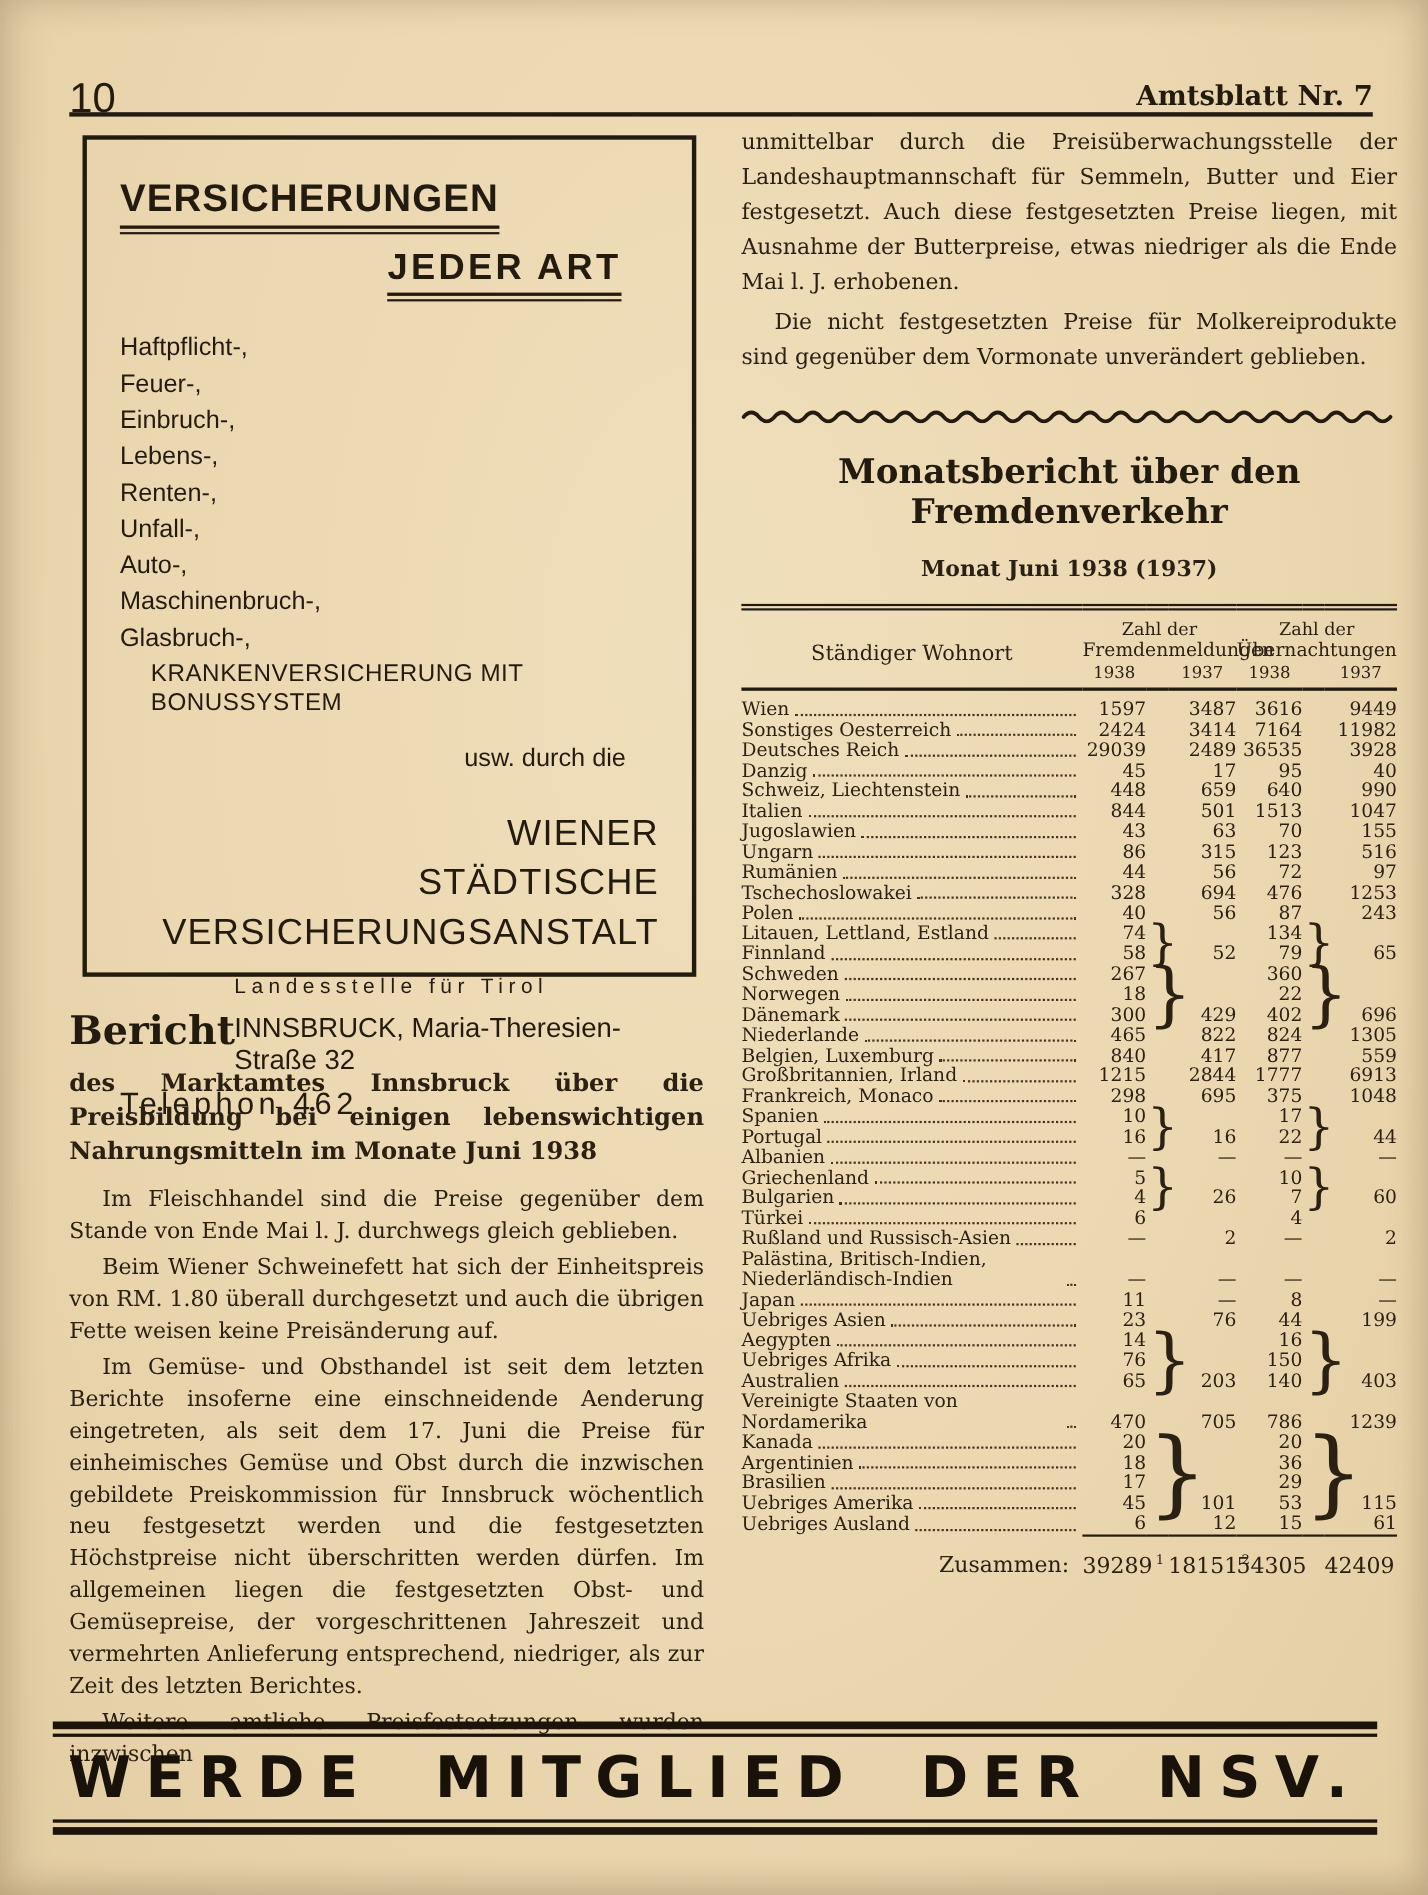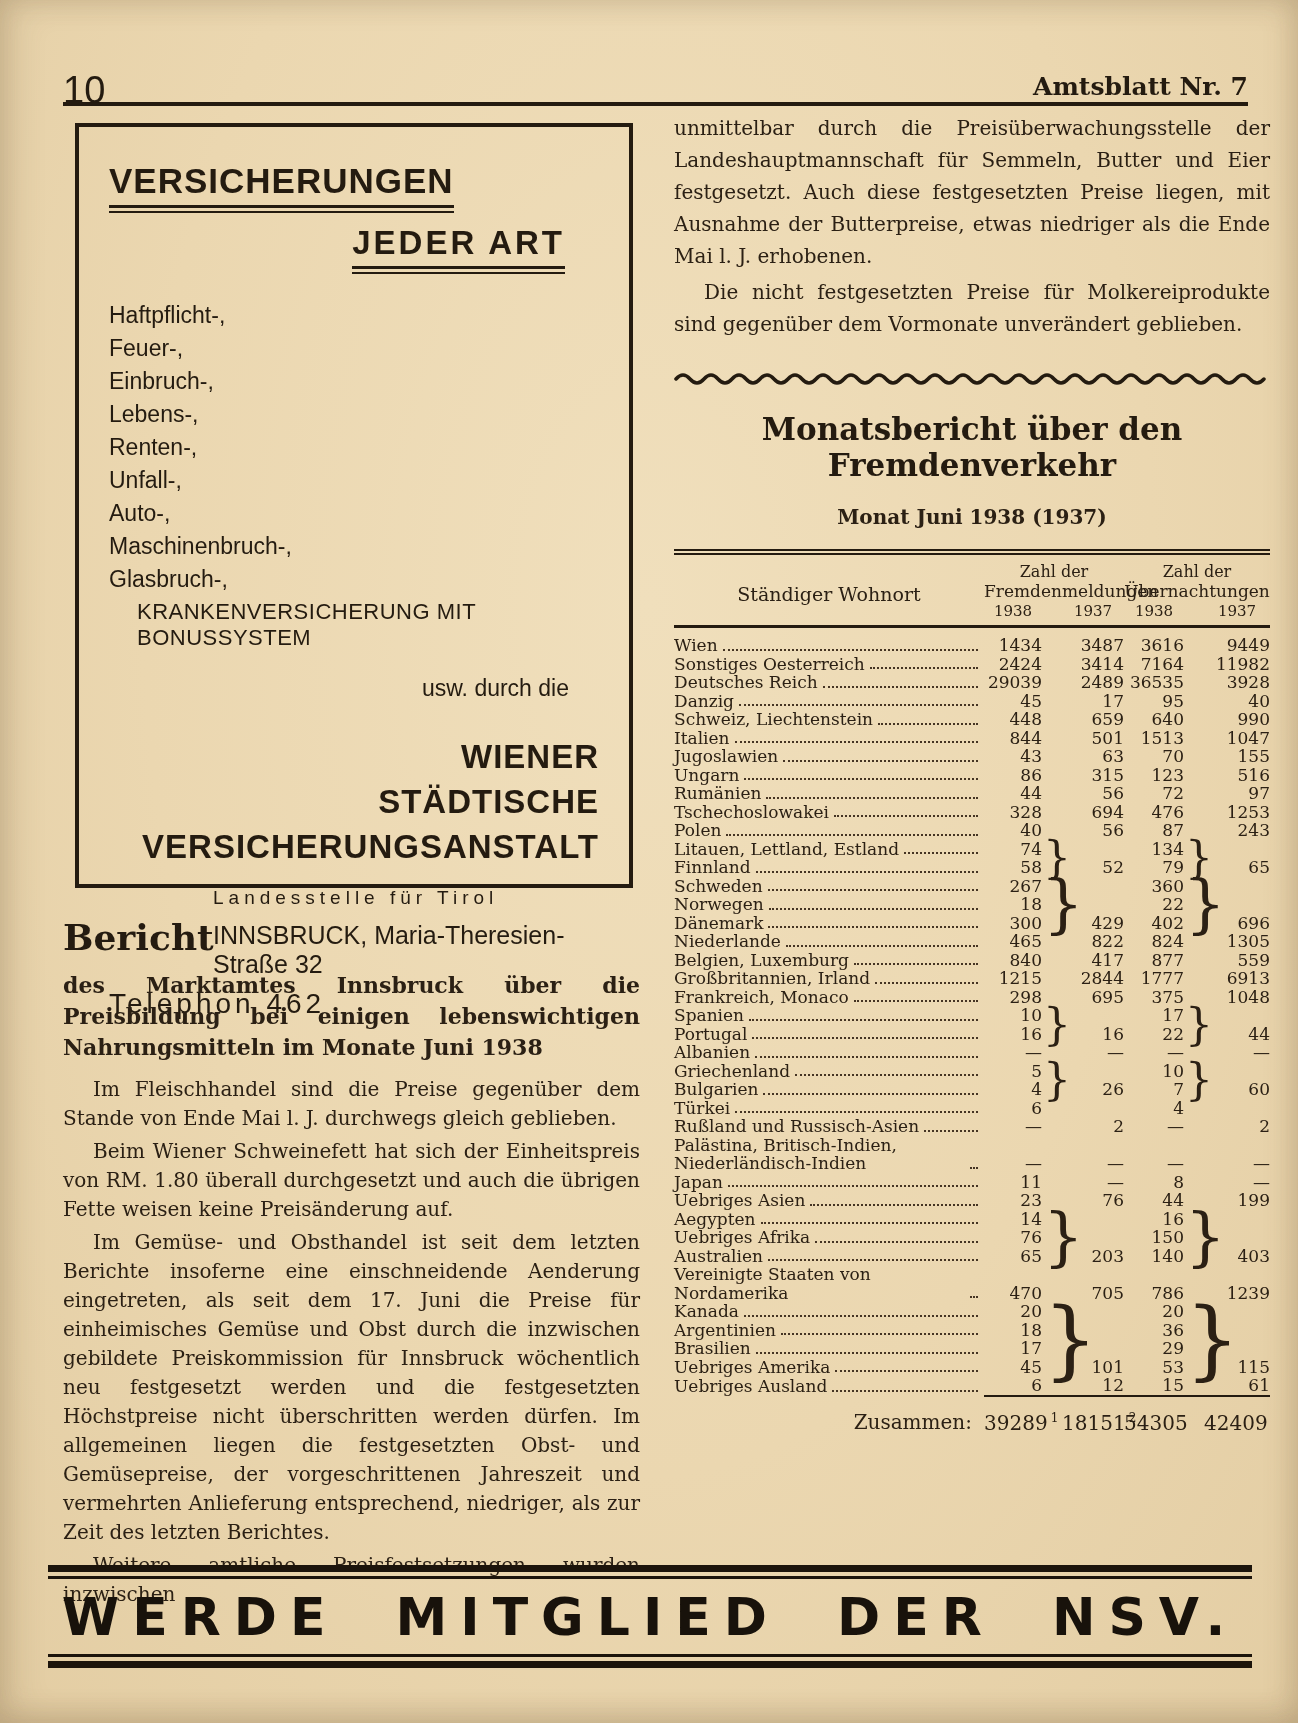--- a/index.html
+++ b/index.html
@@ -19,21 +19,21 @@
   .ad-box{position:absolute;left:75px;top:123px;width:558px;height:765px;border:4px solid #241b10;
     box-sizing:border-box;padding:34px 30px 24px 30px;font-family:"Liberation Sans",sans-serif;color:#241b10;}
   .dblu{display:inline-block;position:relative;border-bottom:3px solid #241b10;padding-bottom:4px;}
   .dblu::after{content:"";position:absolute;left:0;right:0;bottom:-8px;border-top:2px solid #241b10;}
   .ad-title{font-size:35px;font-weight:bold;letter-spacing:1px;}
   .ad-subtitle-row{text-align:right;padding-right:34px;margin-top:16px;}
   .ad-subtitle{font-size:33px;font-weight:bold;letter-spacing:3px;}
   .ad-items{margin-top:30px;font-size:23px;line-height:33px;}
   .ad-kranken{font-size:22px;margin-top:3px;letter-spacing:.5px;margin-left:28px;}
   .ad-usw{text-align:right;font-size:23px;margin-top:24px;padding-right:30px;}
-  .ad-company{margin-top:32px;text-align:right;font-weight:bold;font-size:33px;line-height:45px;letter-spacing:1px;}
+  .ad-company{margin-top:32px;text-align:right;font-weight:normal;font-size:33px;line-height:45px;letter-spacing:1px;}
   .ad-branch{margin-top:18px;margin-left:104px;font-size:19px;letter-spacing:5px;}
   .ad-address{margin-top:12px;margin-left:104px;font-size:25px;}
   .ad-phone{margin-top:9px;font-size:28px;letter-spacing:4px;}
 
   
   .bericht{position:absolute;left:63px;top:916px;width:577px;}
   .bericht-heading{font-size:36px;font-weight:bold;color:#241b10;}
   .bericht-sub{margin-top:12px;font-size:22px;font-weight:bold;line-height:31px;text-align:justify;}
   .bericht-paras{margin-top:12px;}
   .para{margin:0;font-size:20px;line-height:29px;text-align:justify;text-indent:30px;}
@@ -183,21 +183,21 @@
         </tr>
       </thead>
       <tbody>
           <tr>
             <td class="lbl">
               <div class="lblwrap">
                 <span class="lbl-text">Wien</span>
                 <span class="leader"></span>
               </div>
             </td>
-            <td class="num">1434</td>
+            <td class="num">1597</td>
             <td class="brace-sp"></td>
             <td class="num">3487</td>
             <td class="num">3616</td>
             <td class="brace-sp"></td>
             <td class="num">9449</td>
           </tr>
           <tr>
             <td class="lbl">
               <div class="lblwrap">
                 <span class="lbl-text">Sonstiges Oesterreich</span>

